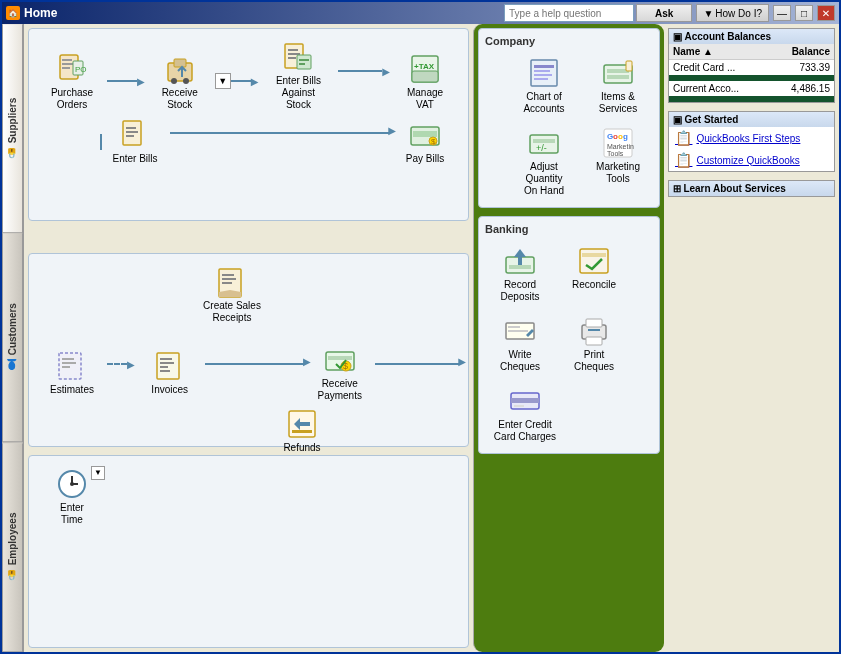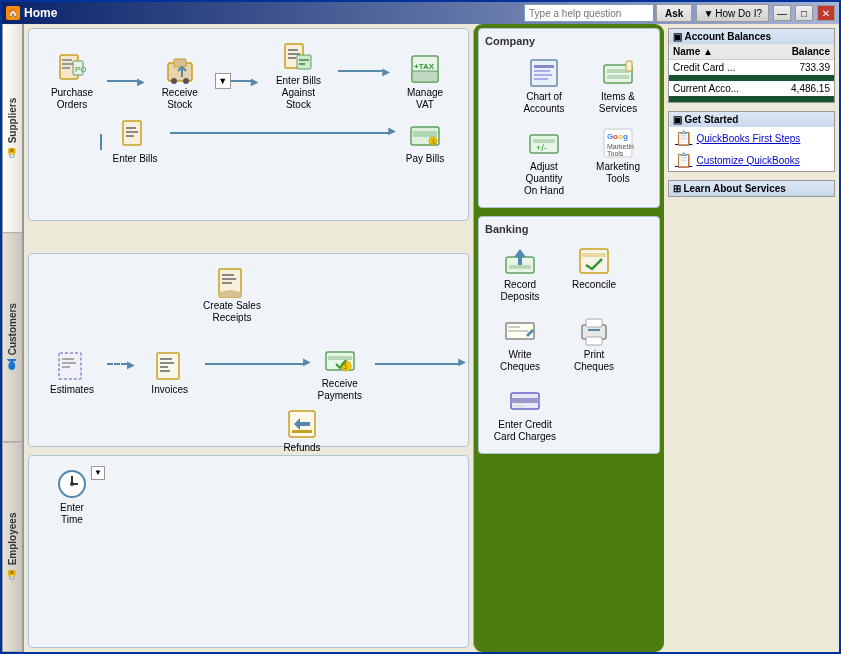--- a/index.html
+++ b/index.html
@@ -15,21 +15,21 @@
       align-items: center;
       padding: 0 4px;
       justify-content: space-between;
     }
     .title-bar-left { display: flex; align-items: center; gap: 4px; }
     .title-bar-icon { width: 14px; height: 14px; background: #ff8c00; border-radius: 2px; font-size: 8px; display: flex; align-items: center; justify-content: center; color: white; }
     .title-bar-text { font-size: 12px; font-weight: bold; color: white; }
     .title-bar-right { display: flex; align-items: center; gap: 4px; }
     .help-box { display: flex; align-items: center; gap: 2px; }
     .help-input { height: 18px; width: 130px; font-size: 10px; border: 1px solid #7b9ebd; padding: 0 4px; }
-    .help-btn { height: 18px; padding: 0 8px; font-size: 10px; background: linear-gradient(to bottom, #f0f0f0, #d8d8d8); border: 1px solid #999; cursor: pointer; font-weight: bold; }
+    .help-btn { height: 18px; padding: 0 18px; font-size: 10px; background: linear-gradient(to bottom, #f0f0f0, #d8d8d8); border: 1px solid #999; cursor: pointer; font-weight: bold; }
     .how-do-i { height: 18px; padding: 0 6px; font-size: 10px; background: linear-gradient(to bottom, #e8e8e8, #d0d0d0); border: 1px solid #999; cursor: pointer; display: flex; align-items: center; gap: 2px; }
     .win-btn { width: 18px; height: 16px; font-size: 10px; border: 1px solid #999; background: linear-gradient(to bottom, #f0f0f0, #d8d8d8); cursor: pointer; display: flex; align-items: center; justify-content: center; }
     .win-btn.close { background: #c0392b; color: white; }
 
     .main-area { display: flex; flex: 1; overflow: hidden; }
 
     
     .sidebar-tabs { width: 22px; display: flex; flex-direction: column; background: #d4d0c8; border-right: 1px solid #999; }
     .sidebar-tab {
       writing-mode: vertical-rl;

